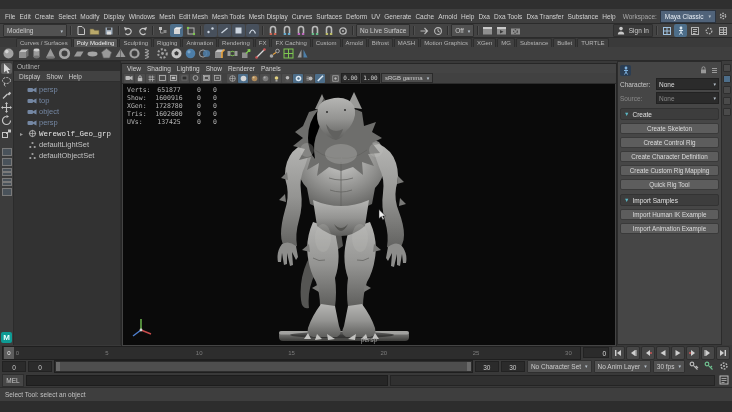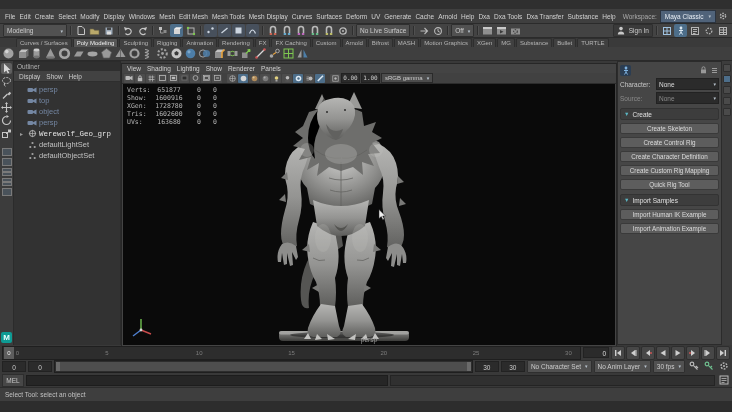--- a/index.html
+++ b/index.html
@@ -797,21 +797,21 @@
           <span class="hz">0</span>
         </div>
       <div class="hrow">
           <span class="hl">Tris:</span>
           <span class="hv">1602600</span>
           <span class="hz">0</span>
           <span class="hz">0</span>
         </div>
       <div class="hrow">
           <span class="hl">UVs:</span>
-          <span class="hv">163680</span>
+          <span class="hv">137425</span>
           <span class="hz">0</span>
           <span class="hz">0</span>
         </div>
     </div>
 
     <svg class="wolf" width="185" height="258" viewBox="0 0 185 258">
       <defs>
         <linearGradient id="gBody" x1="0" y1="0" x2="0" y2="1">
           <stop offset="0" stop-color="#b5b5b3"></stop>
             <stop offset="0.5" stop-color="#949492"></stop>

